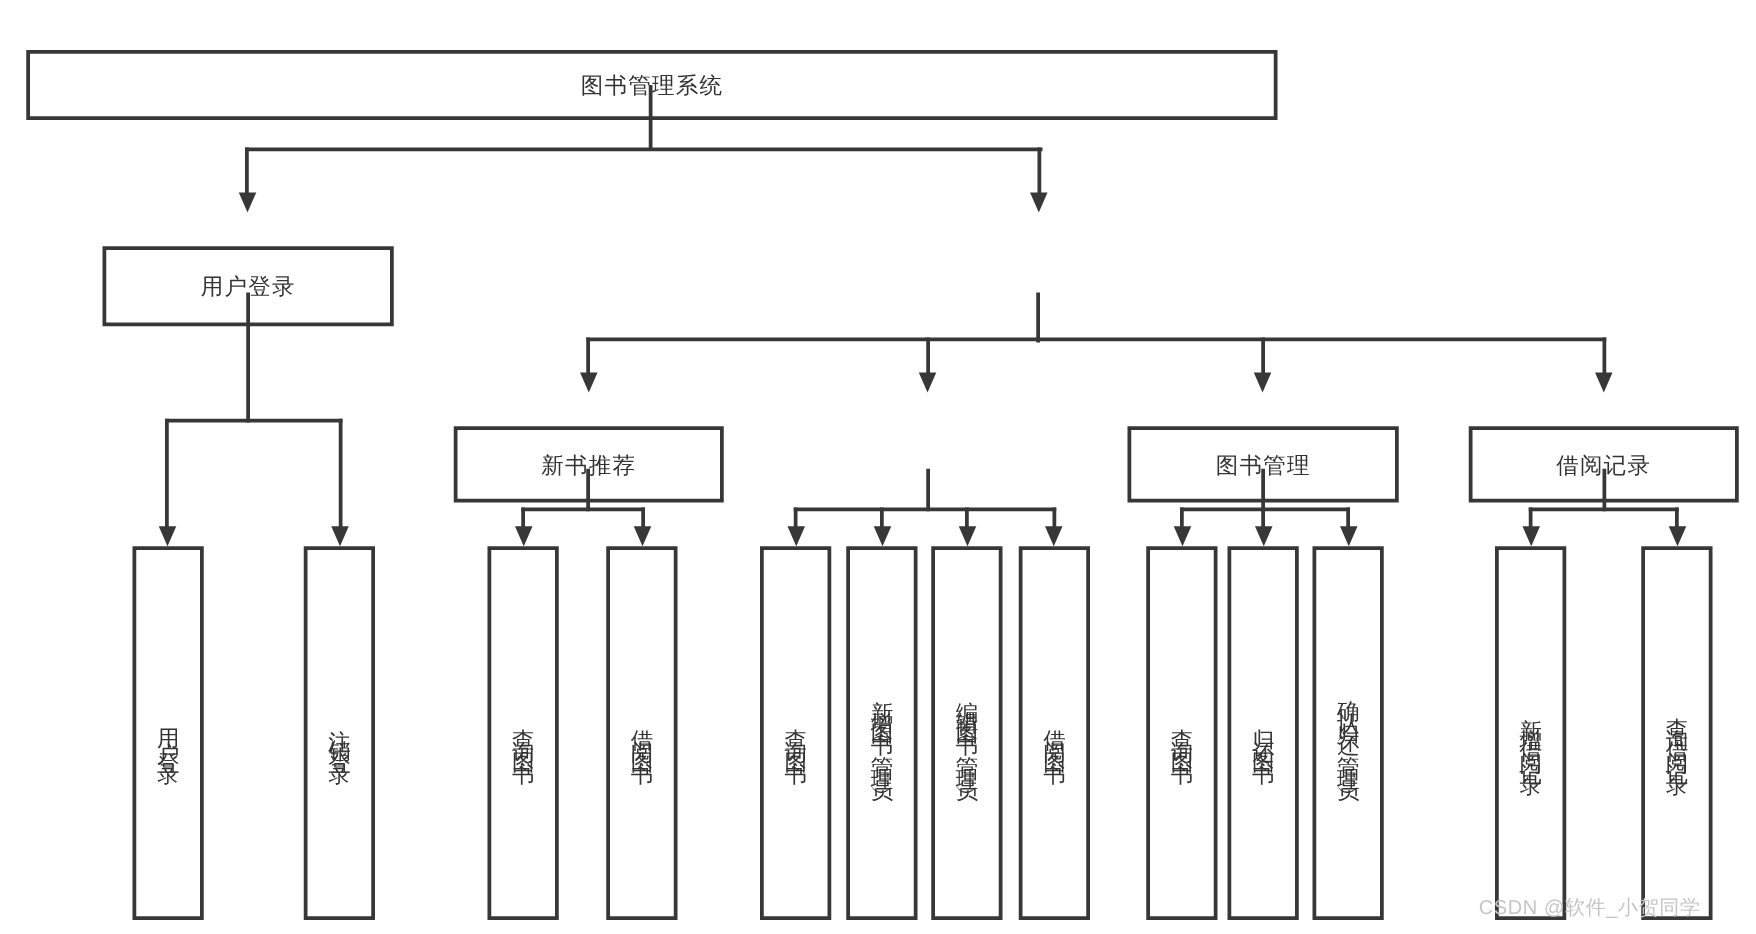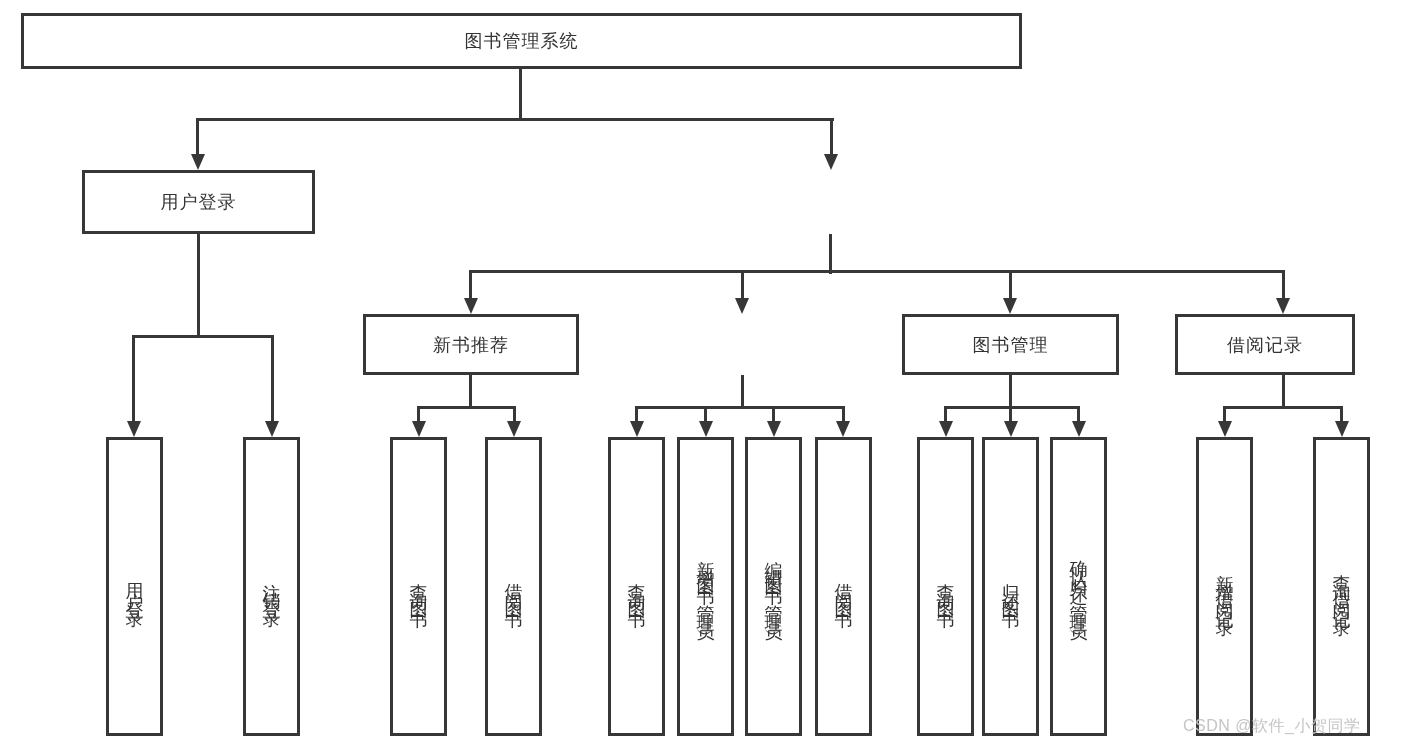--- a/index.html
+++ b/index.html
@@ -4,21 +4,21 @@
 <style>
   html,body{margin:0;padding:0;background:#fff;}
   .canvas{
     position:relative;width:1405px;height:747px;background:#ffffff;
     font-family:"Liberation Sans","DejaVu Sans",sans-serif;
     color:#333333;overflow:hidden;
   }
   .node{
     position:absolute;background:#ffffff;border:3px solid #373737;
     box-sizing:border-box;display:flex;align-items:center;justify-content:center;
-    font-size:18px;letter-spacing:1px;color:#333333;
+    font-size:18px;letter-spacing:1px;color:#333333;margin-top:27px;
   }
   .vnode{
     position:absolute;background:#ffffff;border:3px solid #373737;
     box-sizing:border-box;display:flex;align-items:center;justify-content:center;
     font-size:18px;color:#333333;top:437px;width:57px;height:299px;
   }
   .vnode span{
     writing-mode:vertical-rl;text-orientation:mixed;letter-spacing:9px;
     line-height:1;white-space:nowrap;
   }
@@ -71,21 +71,21 @@
   <div class="ahead" style="left:1003px;top:298px;"></div>
   <div class="vline" style="left:1282px;top:270px;height:30px;"></div>
   <div class="ahead" style="left:1276px;top:298px;"></div>
 
   <div class="node" style="left:363px;top:314px;width:216px;height:61px;text-align:right;">
     <span>新书推荐</span>
   </div>
   <div class="node" style="left:902px;top:314px;width:217px;height:61px;">
     <span>图书管理</span>
   </div>
-  <div class="node" style="left:1175px;top:314px;width:180px;height:61px;">
+  <div class="node" style="left:1175px;top:314px;width:216px;height:61px;">
     <span>借阅记录</span>
   </div>
 
   <div class="vline" style="left:469px;top:375px;height:34px;"></div>
   <div class="hline" style="left:417px;top:406px;width:99px;"></div>
   <div class="vline" style="left:417px;top:406px;height:17px;"></div>
   <div class="ahead" style="left:412px;top:421px;"></div>
   <div class="vline" style="left:513px;top:406px;height:17px;"></div>
   <div class="ahead" style="left:507px;top:421px;"></div>
 

